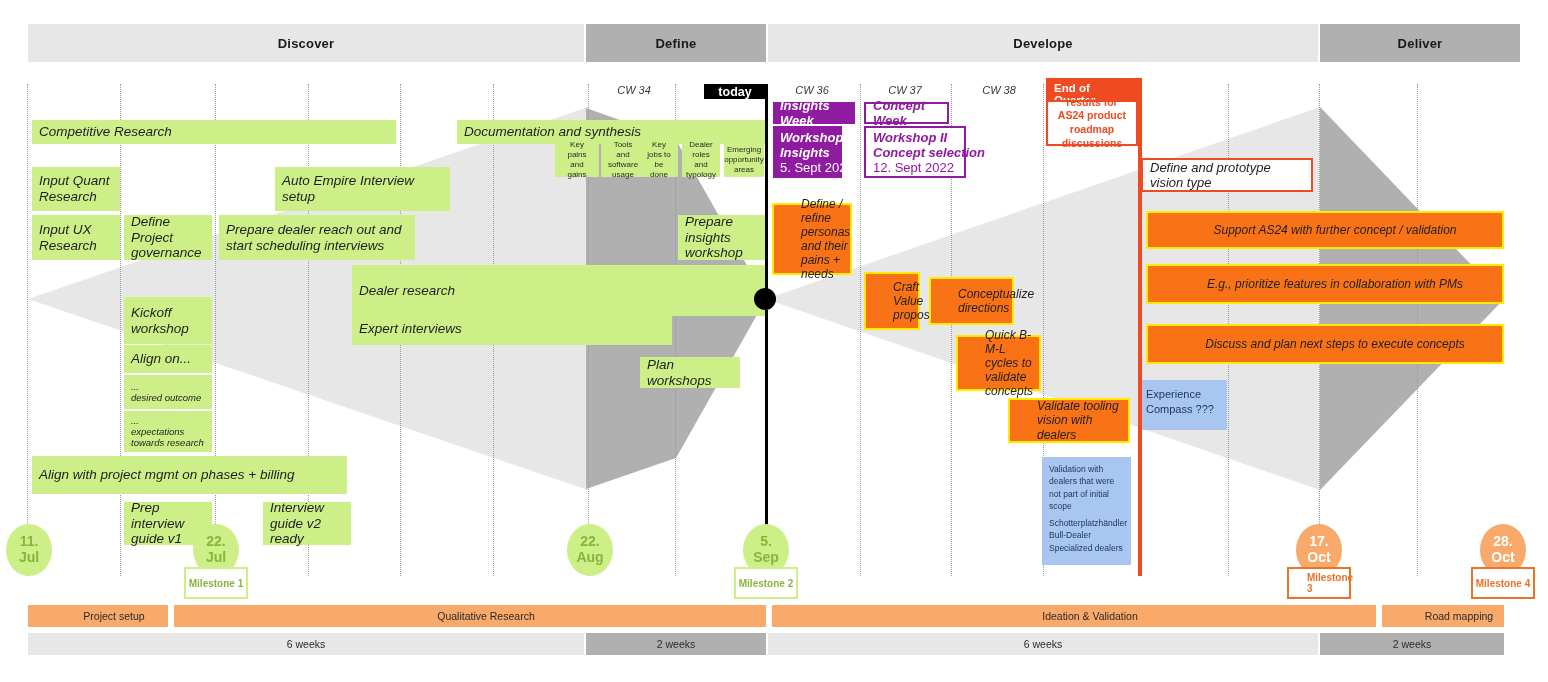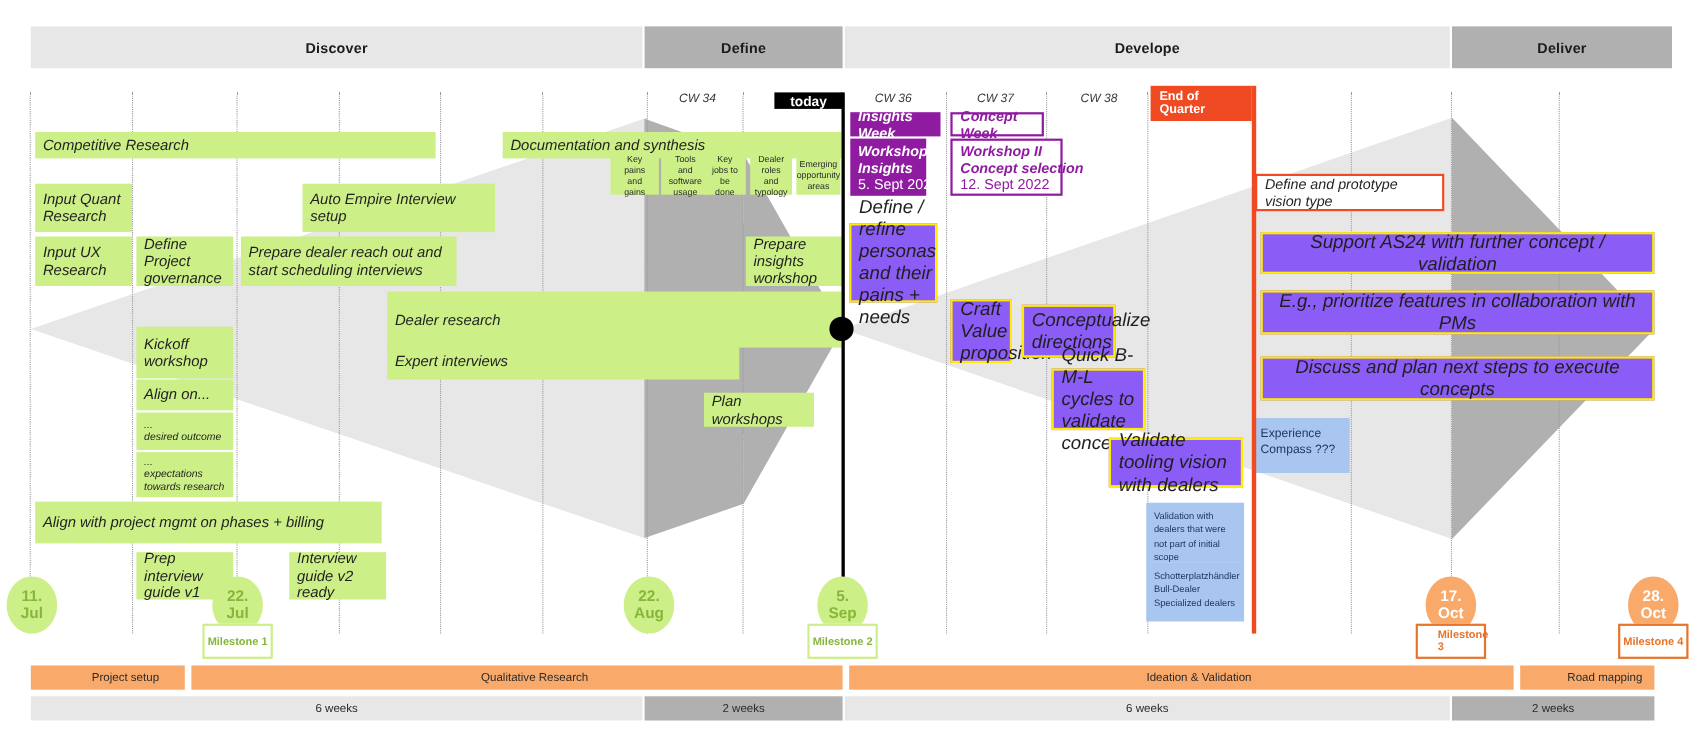--- a/index.html
+++ b/index.html
@@ -21,21 +21,21 @@
 
   
   .diamond{position:absolute;}
 
   
   .box{position:absolute;box-sizing:border-box;display:flex;align-items:center;
        padding:4px 7px;line-height:1.18;}
   .green{background:#ccef87;color:#1f1f1f;font-style:italic;font-size:13.5px;}
   .green-sm{background:#ccef87;color:#2b2b2b;font-style:normal;font-size:8px;
             text-align:center;justify-content:center;line-height:1.25;}
-  .yellowbox{background:#8b5cf6;border:2px solid #ffec00;color:#1f1f1f;font-style:italic;font-size:17px;}
+  .yellowbox{background:#f97316;border:2px solid #ffec00;color:#1f1f1f;font-style:italic;font-size:12px;padding-left:27px;}
   .yellowbox.center{justify-content:center;text-align:center;}
   .redbox{background:#ffffff;border:2px solid #f04a23;color:#1f1f1f;font-style:italic;font-size:13px;}
   .bluebox{background:#a8c6f0;color:#1f3864;font-size:8.5px;line-height:1.45;align-items:flex-start;padding-top:6px;}
   .bluebox-lg{background:#a8c6f0;color:#1f3864;font-size:11px;line-height:1.35;align-items:flex-start;padding-top:7px;}
 
   
   .cw{position:absolute;font-style:italic;font-size:11px;color:#3a3a3a;text-align:center;}
 
   
   #today-chip{position:absolute;background:#000;color:#fff;font-weight:bold;font-size:12.5px;
@@ -205,20 +205,21 @@
       <div class="purple-outline hdr" style="left:864px;top:102px;width:85px;height:22px;">Concept Week</div>
       <div class="purple-outline stack" style="left:864px;top:126px;width:102px;height:52px;">
         <div class="b" style="white-space:nowrap;">Workshop II</div>
         <div class="b" style="white-space:nowrap;">Concept selection</div>
         <div style="white-space:nowrap;">12. Sept 2022</div>
       </div>
     </div>
 
   <div id="eoq-line" style="left:1138px;top:78px;height:498px;"></div>
   <div id="eoq-hdr" style="left:1046px;top:78px;width:92px;height:20px;">End of Quarter</div>
+  <div id="eoq-body" style="left:1046px;top:100px;width:92px;height:46px;">results for AS24 product roadmap discussions</div>
 
   <div id="today-line" style="left:765px;top:84px;height:464px;"></div>
   <div id="today-dot" style="left:754px;top:288px;"></div>
   <div id="today-chip" style="left:704px;top:84px;width:62px;height:15px;">today</div>
 
   <div id="ms-holder">
       <div class="ms-ellipse green-e" style="left:6px;top:524px;width:46px;height:52px;">
         <div>11.</div>
         <div>Jul</div>
       </div>

